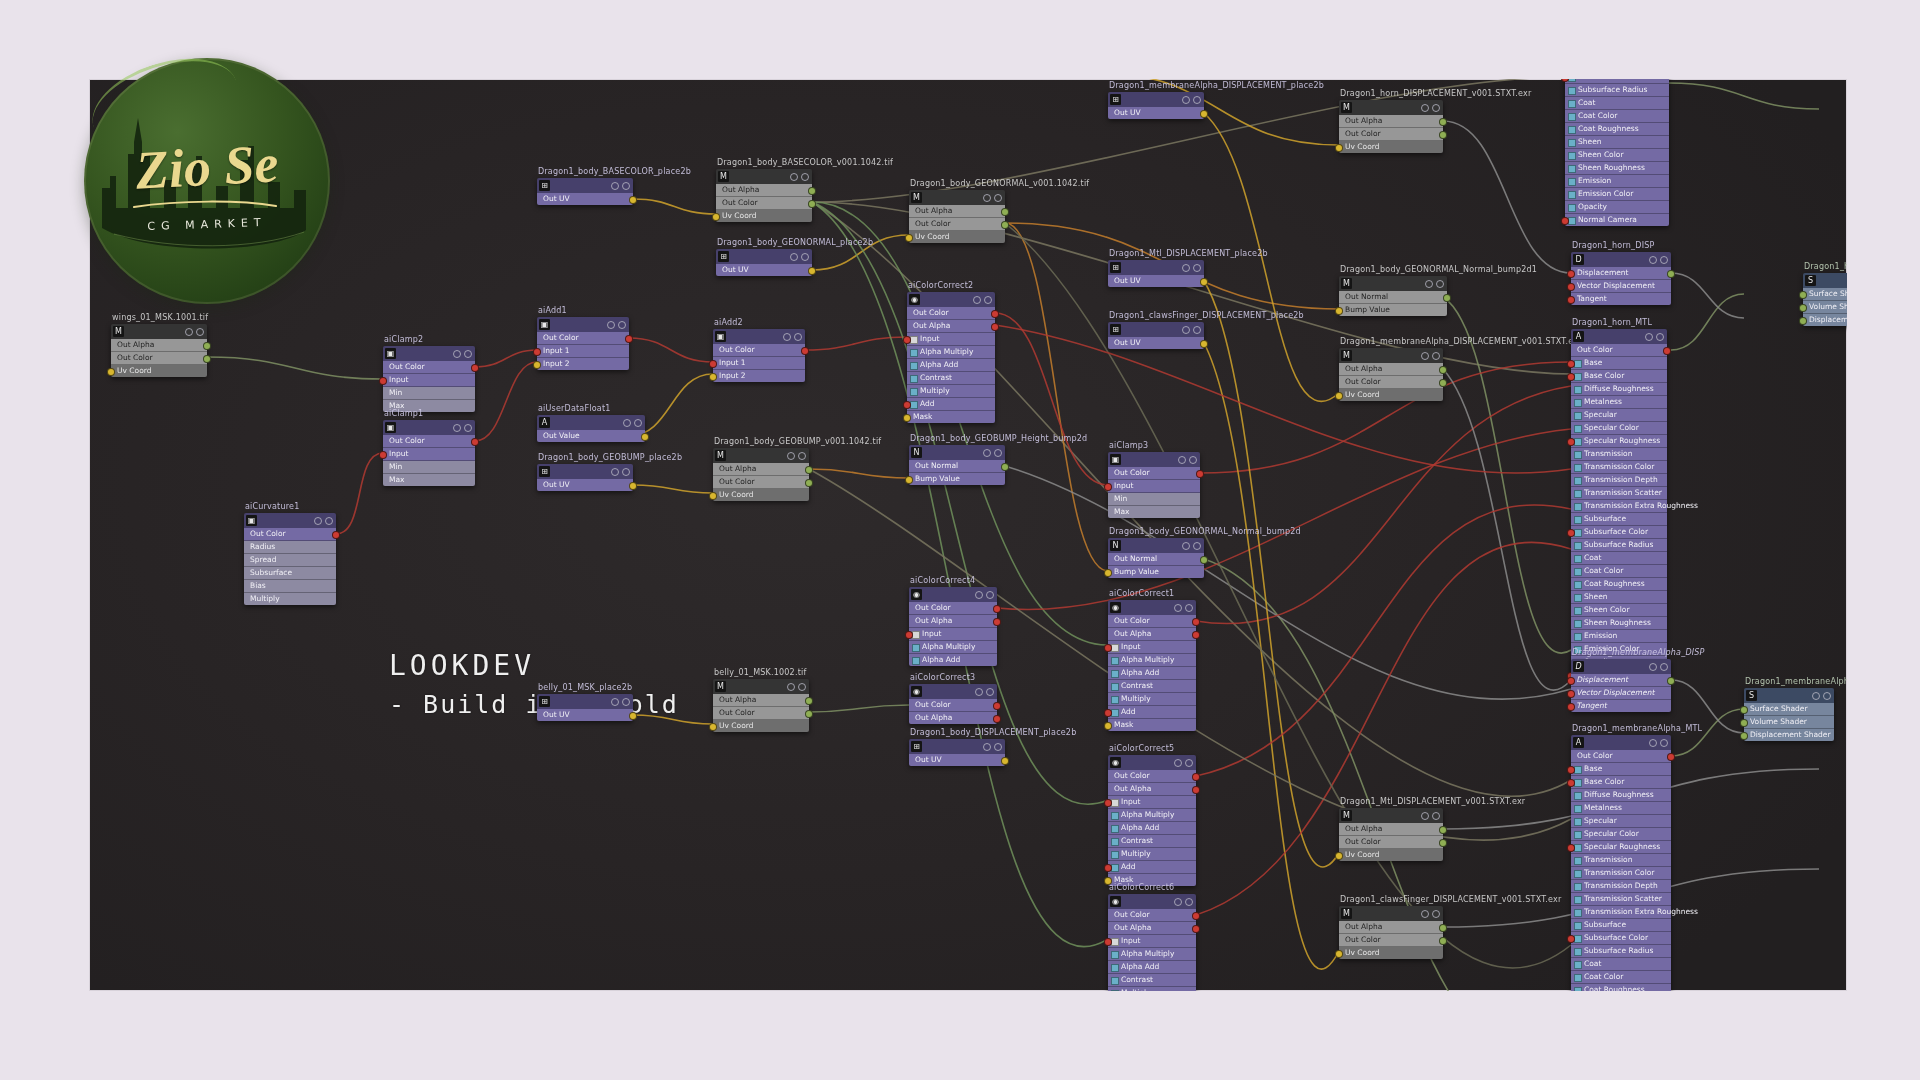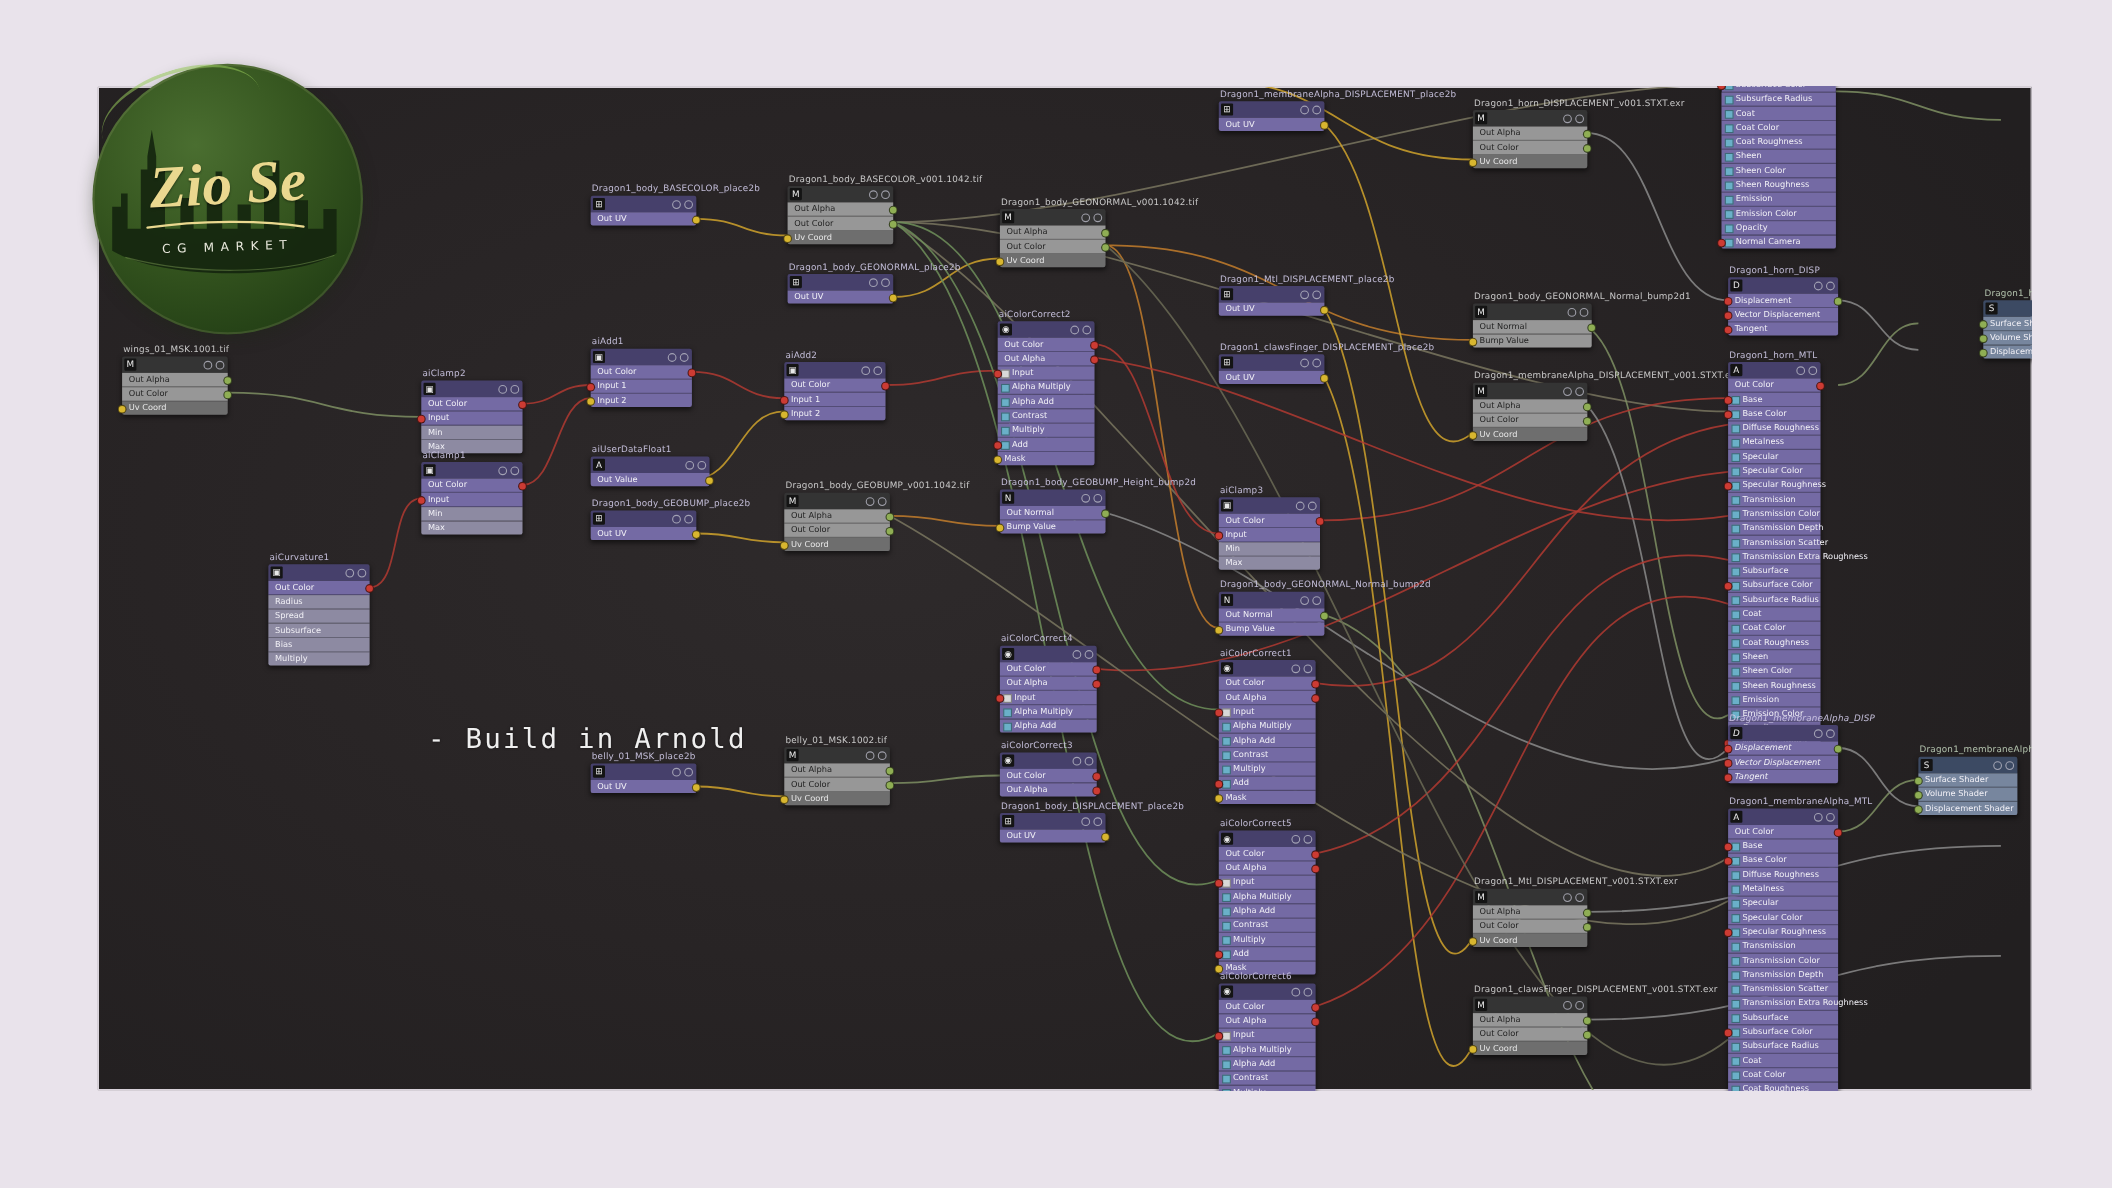--- a/index.html
+++ b/index.html
@@ -111,20 +111,21 @@
         <path d="M1580,4 C1655,4 1655,30 1730,30" stroke="#7e8f63" fill="none" stroke-width="1.6" opacity="0.85"></path>
         <path d="M1107,697 C1294.5,657 1294.5,390 1482,430" stroke="#b03a31" fill="none" stroke-width="1.6" opacity="0.85"></path>
         <path d="M1107,836 C1294.5,776 1294.5,410 1482,470" stroke="#b03a31" fill="none" stroke-width="1.6" opacity="0.85"></path>
         <path d="M1010,-6 C1130,-6 1130,66 1250,66" stroke="#cfa22b" fill="none" stroke-width="1.6" opacity="0.85"></path>
         <path d="M916,144 C1116,304 1282,1026 1482,866" stroke="#6a6a55" fill="none" stroke-width="1.6" opacity="0.85"></path>
         <path d="M906,246 C1106,276 1282,420 1482,390" stroke="#b03a31" fill="none" stroke-width="1.6" opacity="0.85"></path>
         <path d="M720,390 C920,500 1282,850 1482,740" stroke="#79755f" fill="none" stroke-width="1.6" opacity="0.85"></path>
       </svg>
 
     <div class="caption">
+      <div class="l1">LOOKDEV</div>
       <div class="l2">- Build in Arnold</div>
     </div>
   <div class="node gray" style="left: 22px; top: 245px; width: 96px;">
         <div class="ntitle">wings_01_MSK.1001.tif</div>
         <div class="nhead">
           <span class="nicon">M</span>
           <span class="nbtns"><i></i><i></i></span>
         </div>
         <div class="nrow"><span class="rl">Out Alpha</span><i class="port out" style="background: rgb(143, 174, 84);"></i></div>
         <div class="nrow"><span class="rl">Out Color</span><i class="port out" style="background: rgb(143, 174, 84);"></i></div>
@@ -461,21 +462,21 @@
       <div class="node purple" style="left: 1482px; top: 173px; width: 100px;">
         <div class="ntitle">Dragon1_horn_DISP</div>
         <div class="nhead">
           <span class="nicon">D</span>
           <span class="nbtns"><i></i><i></i></span>
         </div>
         <div class="nrow"><span class="rl">Displacement</span><i class="port in" style="background: rgb(204, 59, 51);"></i><i class="port out" style="background: rgb(143, 174, 84);"></i></div>
         <div class="nrow"><span class="rl">Vector Displacement</span><i class="port in" style="background: rgb(204, 59, 51);"></i></div>
         <div class="nrow"><span class="rl">Tangent</span><i class="port in" style="background: rgb(204, 59, 51);"></i></div>
       </div>
-      <div class="node purple" style="left: 1482px; top: 250px; width: 84px;">
+      <div class="node purple" style="left: 1482px; top: 250px; width: 96px;">
         <div class="ntitle">Dragon1_horn_MTL</div>
         <div class="nhead">
           <span class="nicon">A</span>
           <span class="nbtns"><i></i><i></i></span>
         </div>
         <div class="nrow"><span class="rl">Out Color</span><i class="port out" style="background: rgb(204, 59, 51);"></i></div>
         <div class="nrow"><i class="sw" style="background: rgb(106, 176, 200);"></i><span class="rl">Base</span><i class="port in" style="background: rgb(204, 59, 51);"></i></div>
         <div class="nrow"><i class="sw" style="background: rgb(106, 176, 200);"></i><span class="rl">Base Color</span><i class="port in" style="background: rgb(204, 59, 51);"></i></div>
         <div class="nrow"><i class="sw" style="background: rgb(106, 176, 200);"></i><span class="rl">Diffuse Roughness</span></div>
         <div class="nrow"><i class="sw" style="background: rgb(106, 176, 200);"></i><span class="rl">Metalness</span></div>

